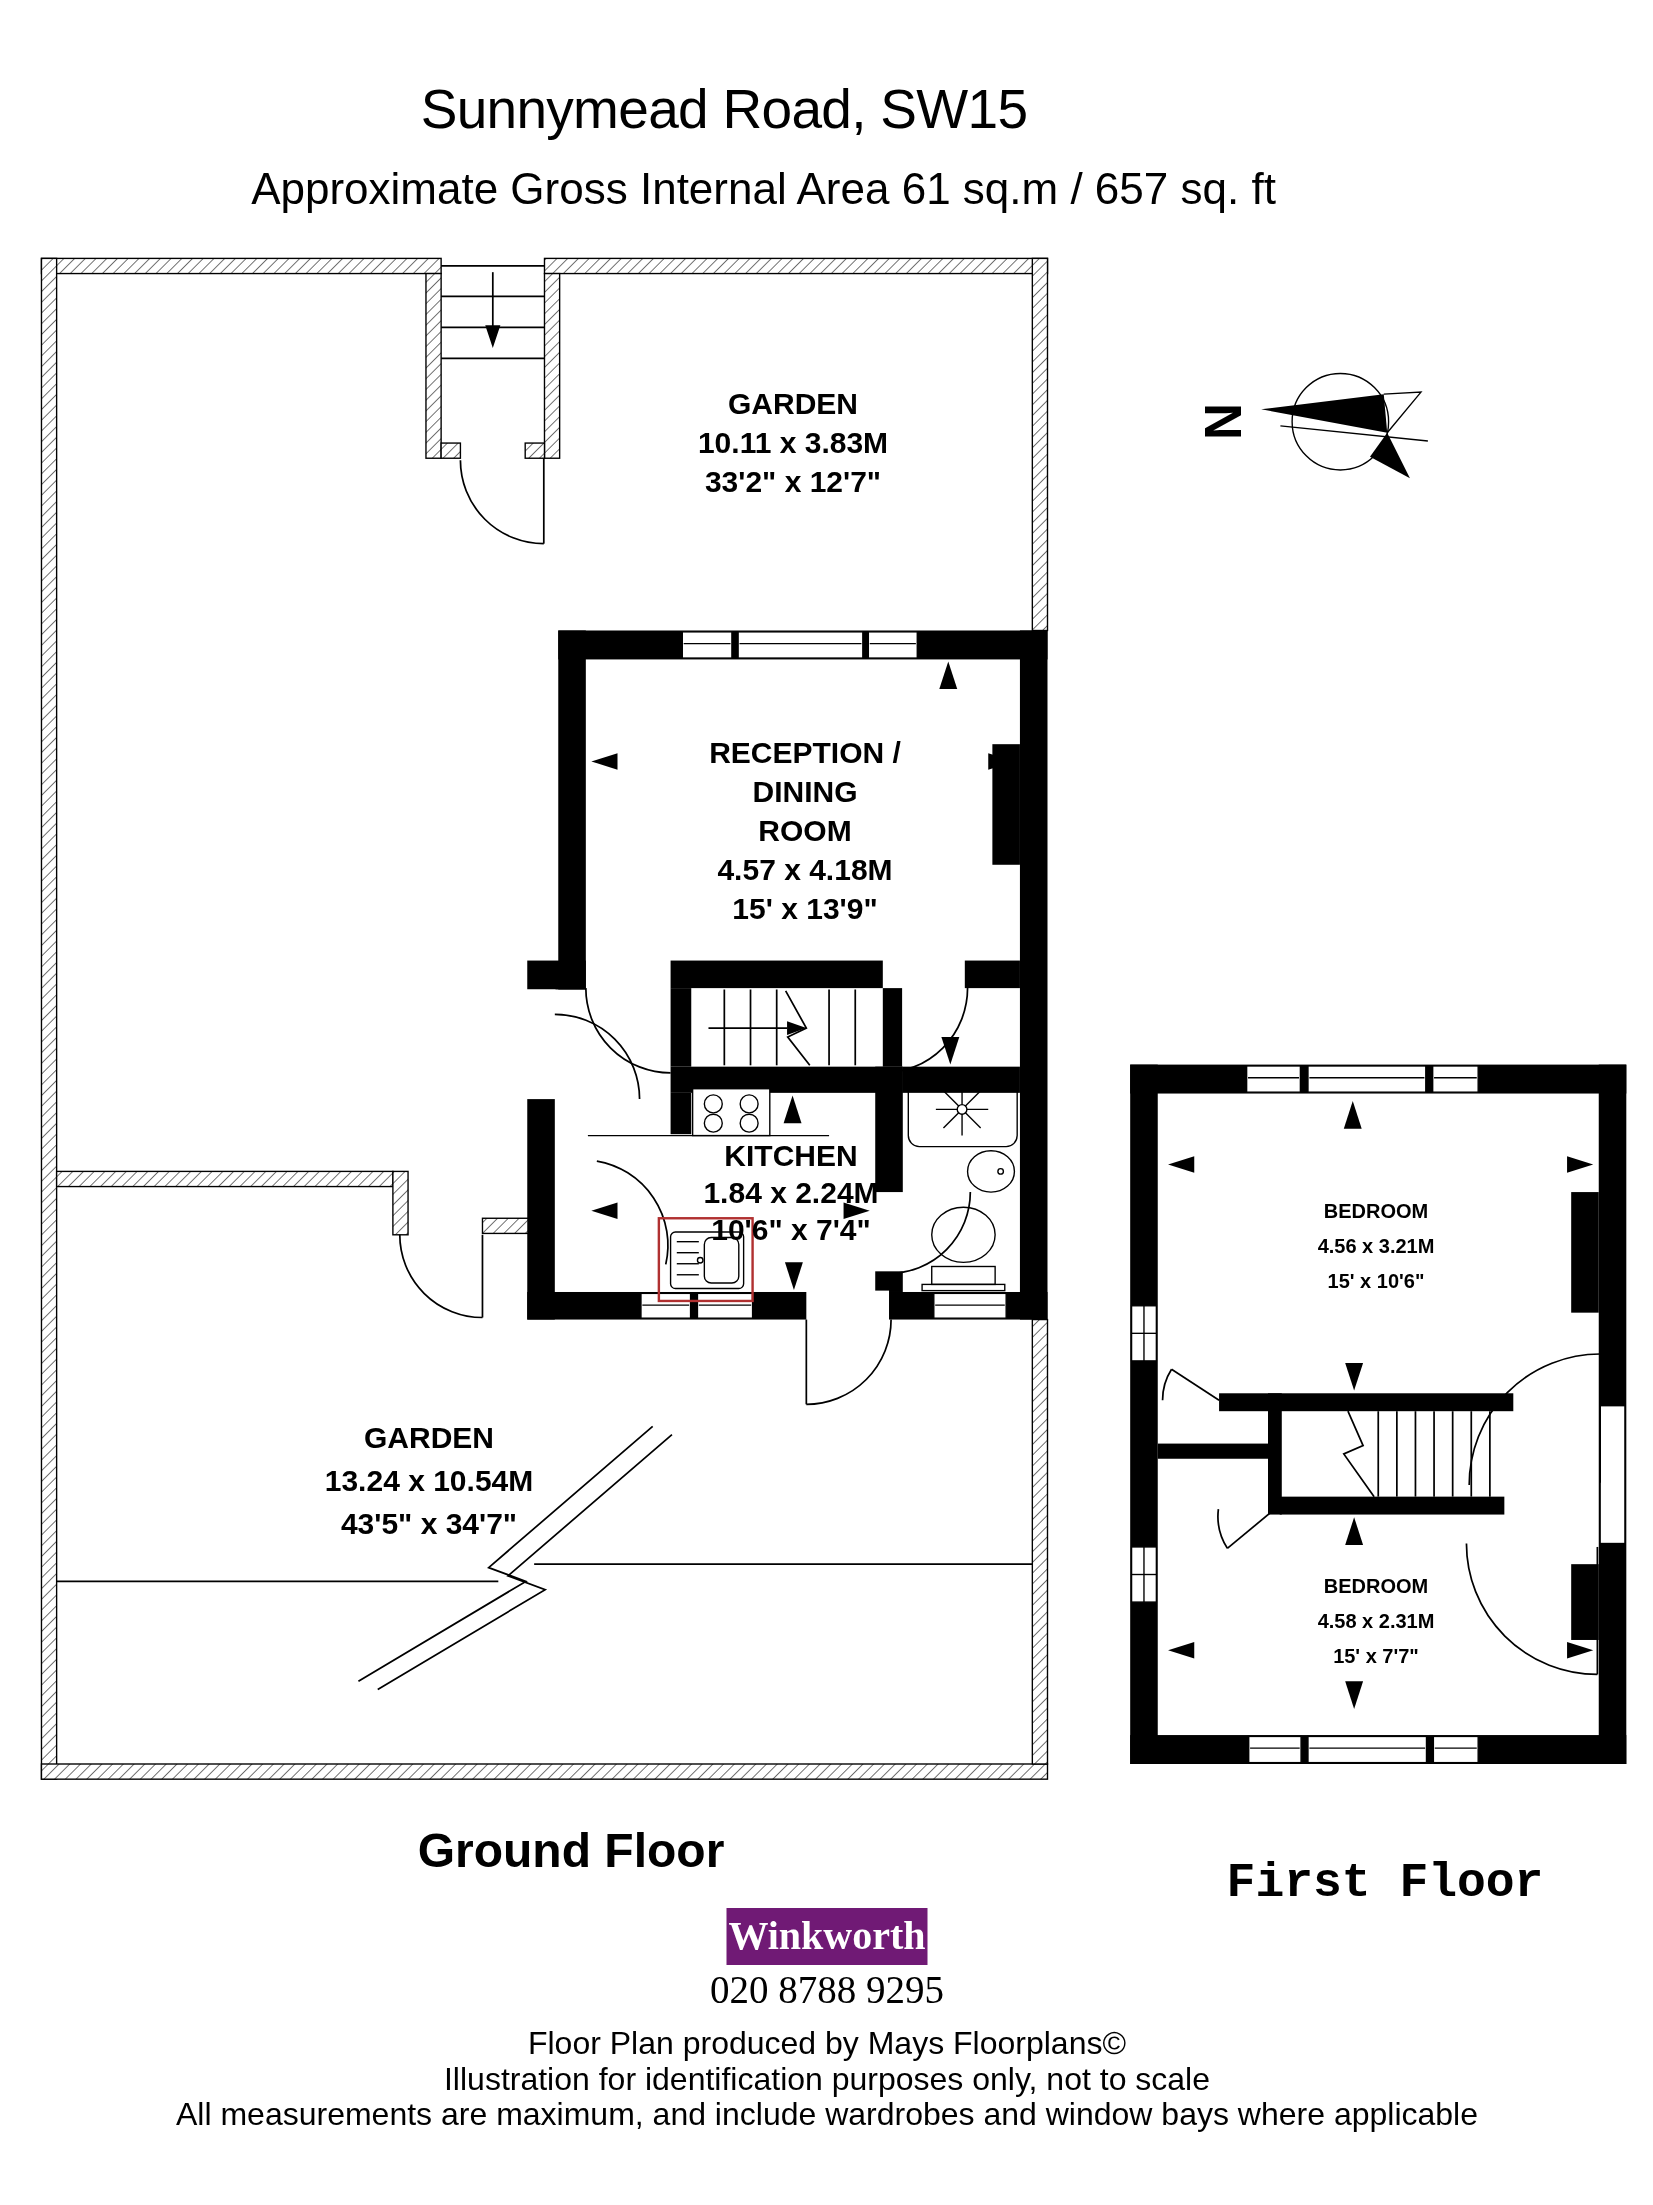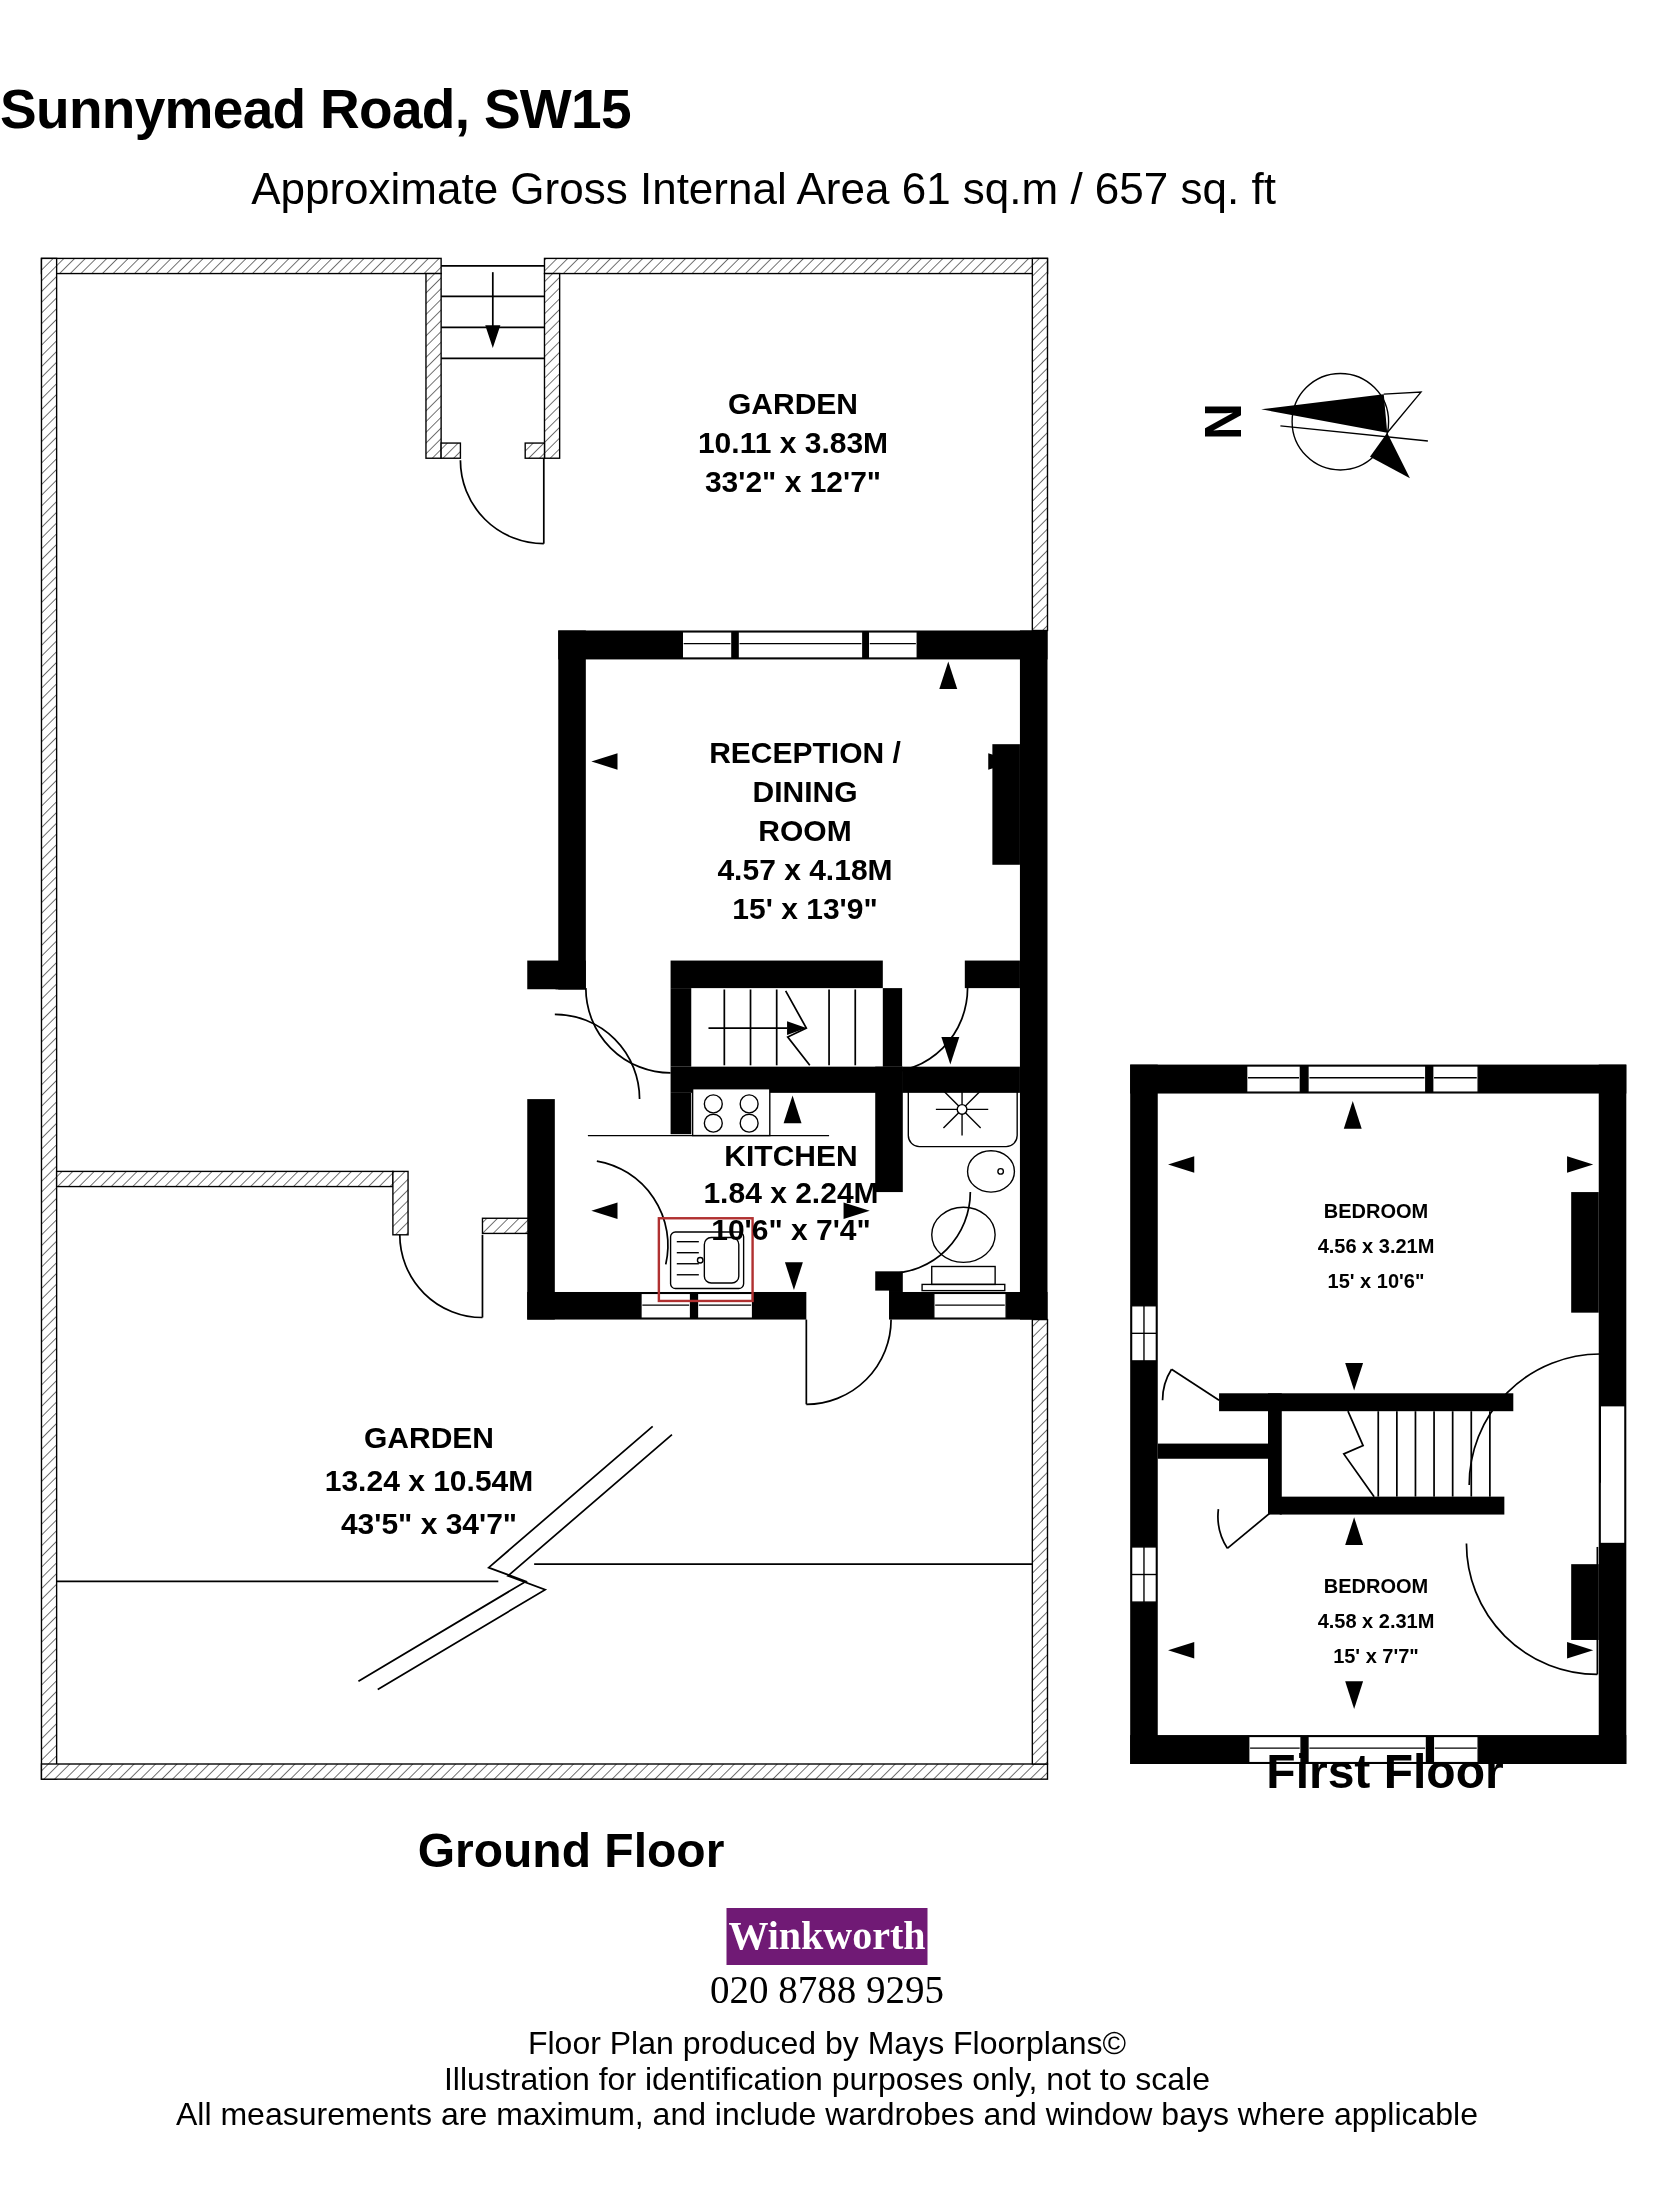--- a/index.html
+++ b/index.html
@@ -1,21 +1,21 @@
 <!DOCTYPE html>
 <html style="font-size:11px"><head>
 <meta charset="utf-8">
 <style>
   html,body{margin:0;padding:0;}
   body{width:1654px;height:2205px;background:#ffffff;position:relative;
        font-family:"Liberation Sans",sans-serif;color:#000;}
   #plan-svg{position:absolute;left:0;top:0;width:1654px;height:2205px;}
   .abs{position:absolute;}
-  .hdr-title{top:77px;left:0;width:1448px;text-align:left;
-             font-size:55px;font-weight:bold;letter-spacing:-0.7px;}
+  .hdr-title{top:77px;left:0;width:1448px;text-align:center;
+             font-size:55px;font-weight:normal;letter-spacing:-0.7px;}
   .hdr-sub{top:164px;left:0;width:1527px;text-align:center;font-size:44px;}
   .room{text-align:center;font-weight:bold;font-size:30px;line-height:39px;
         transform:translateX(-50%);white-space:nowrap;}
   .room-ff{font-size:20px;line-height:35px;}
   .floor-label{font-size:48px;font-weight:bold;transform:translateX(-50%);
                white-space:nowrap;}
   .brand{left:827px;top:1908px;transform:translateX(-50%);width:201px;height:57px;
          font-family:"Liberation Serif",serif;font-weight:bold;font-size:40px;
          text-align:center;line-height:55px;}
   .phone{left:827px;top:1967px;transform:translateX(-50%);
@@ -302,21 +302,21 @@
   <div>15' x 10'6"</div>
 </div>
 
 <div class="abs room room-ff" style="left:1376px;top:1569px;">
   <div>BEDROOM</div>
   <div>4.58 x 2.31M</div>
   <div>15' x 7'7"</div>
 </div>
 
 <div class="abs floor-label" style="left:571px;top:1823px;">Ground Floor</div>
-<div class="abs floor-label" style="left:1385px;top:1744px;">First Floor</div>
+<div class="abs floor-label" style="left:1385px;top:1856px;font-family:Liberation Mono, monospace;">First Floor</div>
 
 <div class="abs brand" style="background-color: #701a75; color: rgb(255, 255, 255);">Winkworth</div>
 <div class="abs phone">020 8788 9295</div>
 
 <div class="abs foot" style="top:2025px;">Floor Plan produced by Mays Floorplans©</div>
 <div class="abs foot" style="top:2061px;">Illustration for identification purposes only, not to scale</div>
 <div class="abs foot" style="top:2096px;">All measurements are maximum, and include wardrobes and window bays where applicable</div>
 
 
 </body></html>

